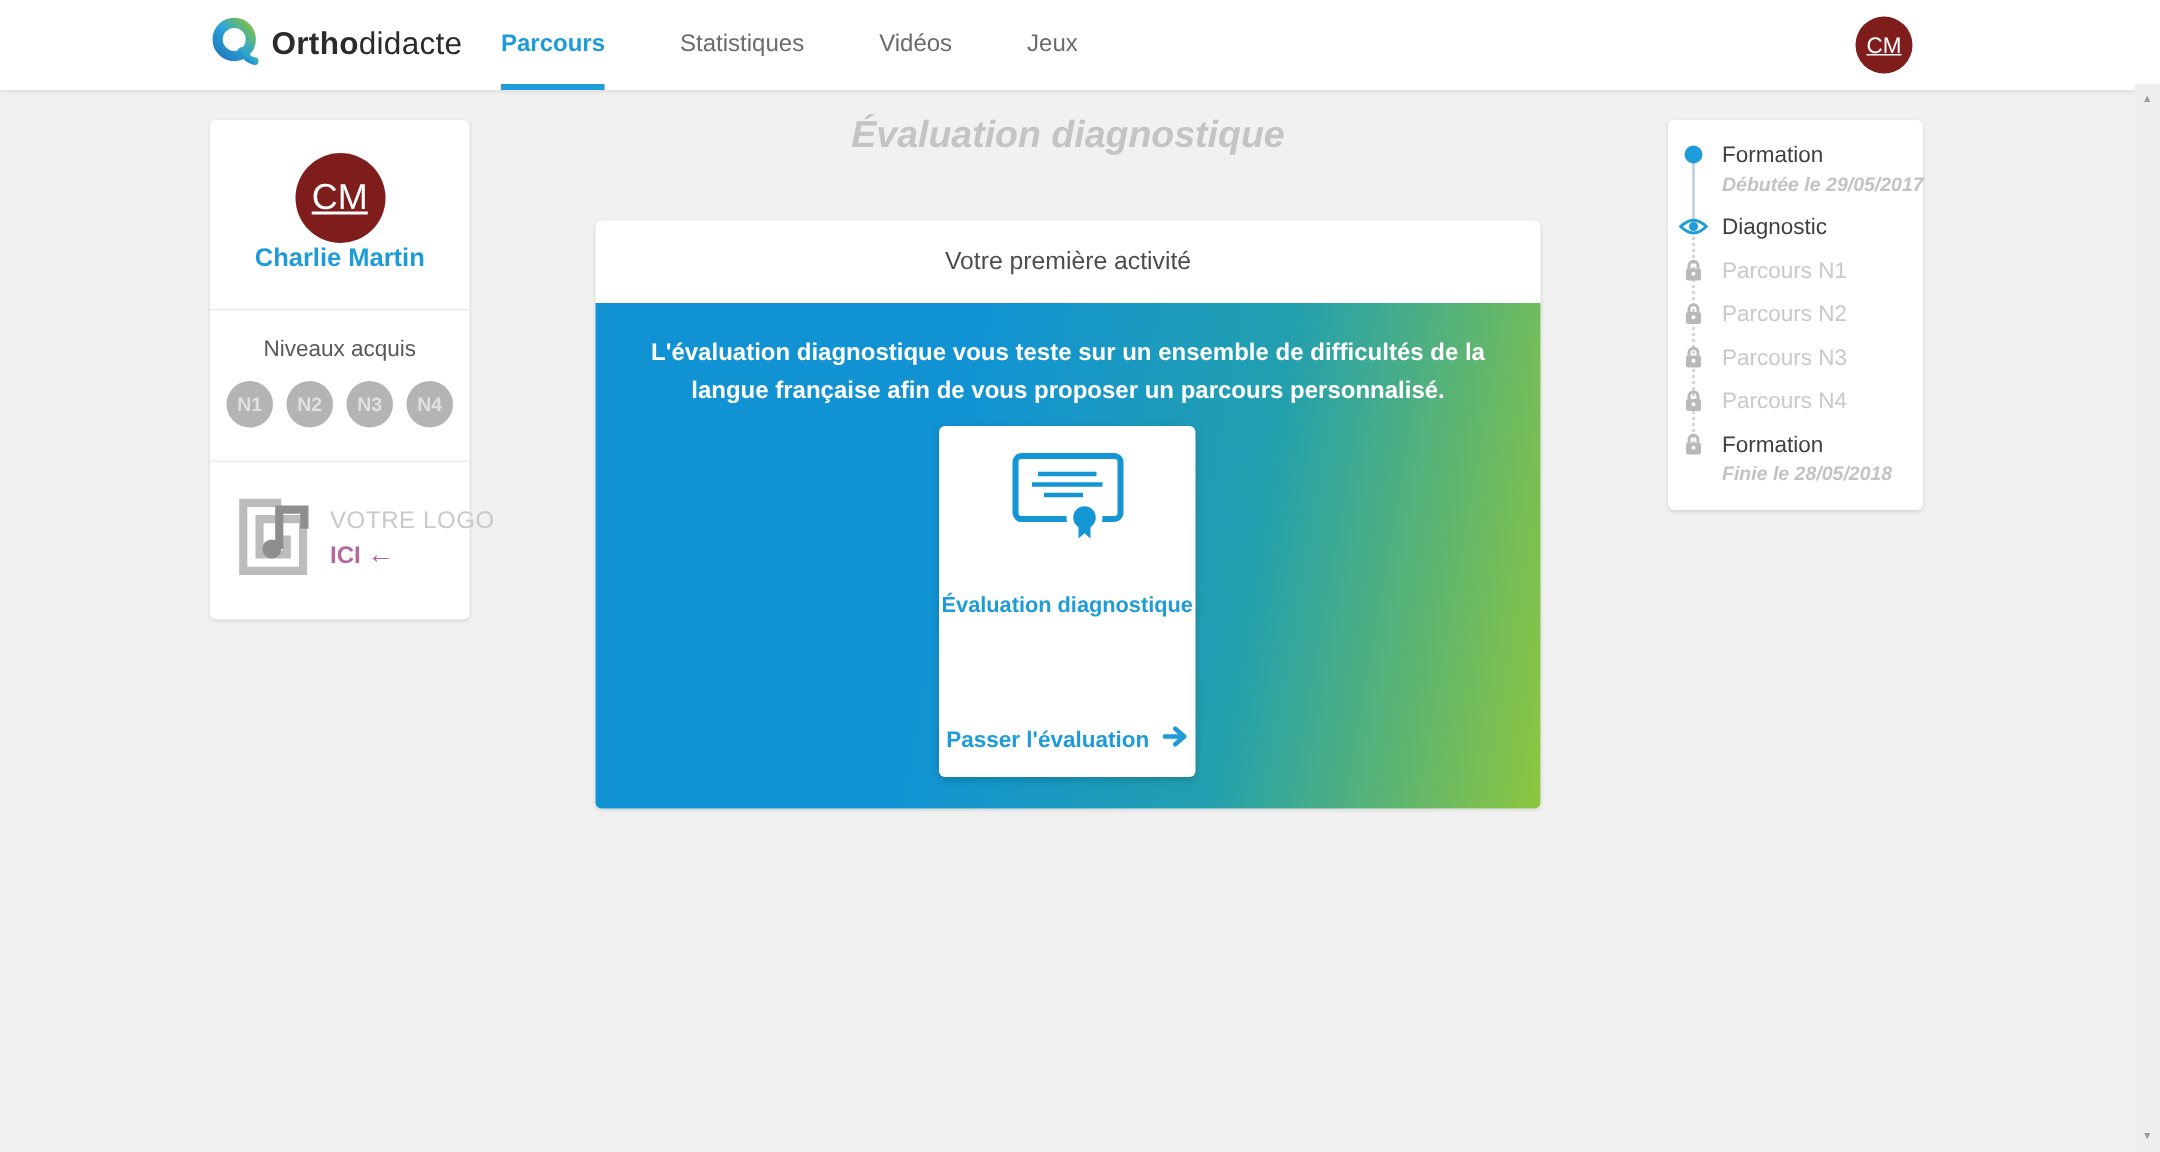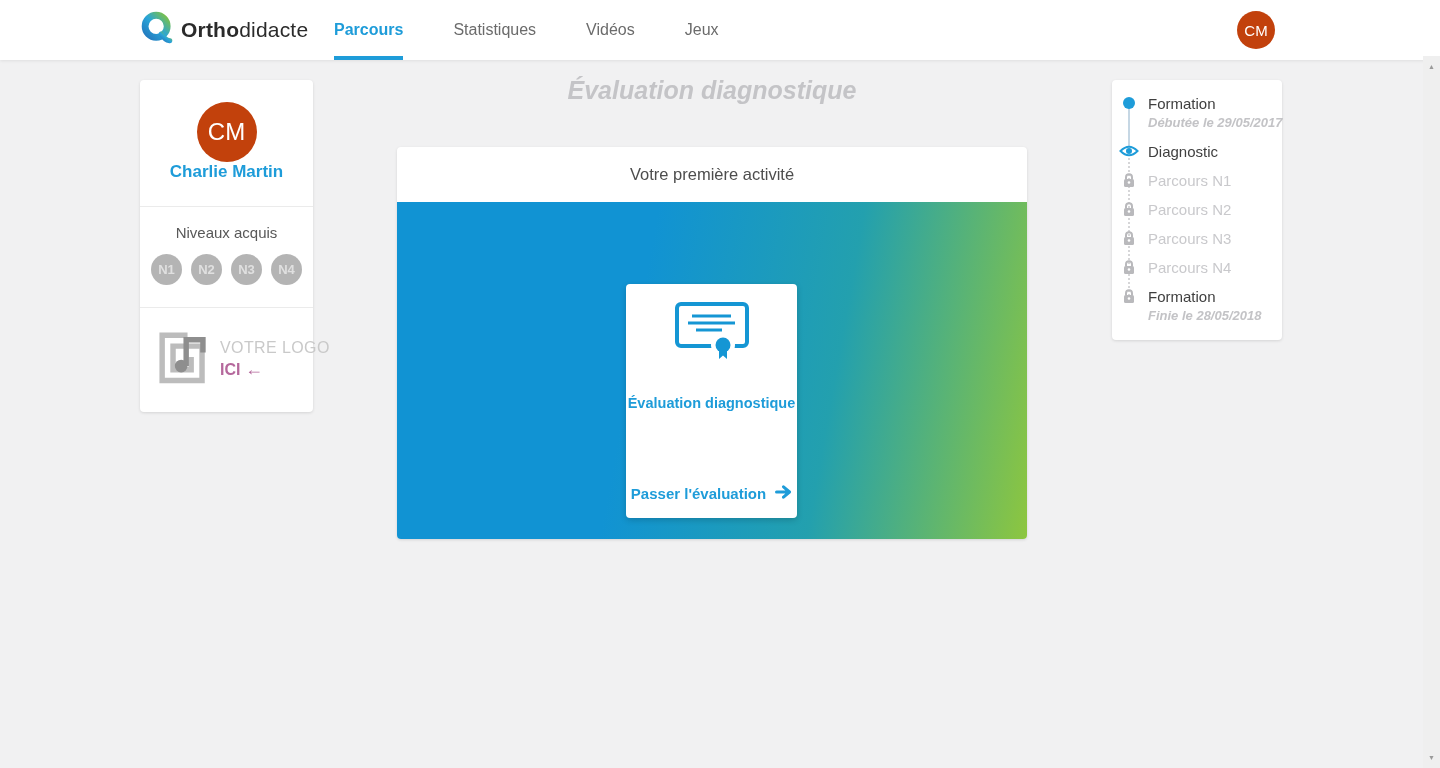--- a/index.html
+++ b/index.html
@@ -8,21 +8,21 @@
 
   
   .navbar { position:absolute; top:0; left:0; right:0; height:60px; background:#fff;
     box-shadow:0 1px 3px rgba(0,0,0,.08); z-index:20;text-align:right; }
   .brand { position:absolute; left:140px; top:0; height:60px; display:flex; align-items:center; gap:7px; cursor:pointer; }
   .brand-text { font-size:21px; color:#2b2b2b; letter-spacing:.2px; }
   .brand-text .bold { font-weight:bold; }
   .nav { position:absolute; left:334px; top:0; height:60px; display:flex; gap:50px; }
   .nav-item { display:flex; align-items:center; height:100%; font-size:16px; color:#6b6b6b; cursor:pointer; }
   .nav-item.active { color:#1e9cd9; font-weight:bold; border-bottom:4px solid #1e9cd9; padding-top:4px; }
-  .avatar { border-radius:50%; background:#c2410c; color:#fff; display:flex; align-items:center; justify-content:center; }
+  .avatar { border-radius:50%; background:#7f1d1d; color:#fff; display:flex; align-items:center; justify-content:center;text-decoration:underline; }
   .avatar-top { position:absolute; left:1237px; top:11px; width:38px; height:38px; font-size:15px; cursor:pointer; }
 
   
   .card { position:absolute; background:#fff; border-radius:4px; box-shadow:0 1px 3px rgba(0,0,0,.12); }
 
   
   .profile-card { left:140px; top:80px; width:173px; }
   .profile-top { padding:22px 0 24px; text-align:center; }
   .avatar-profile { width:60px; height:60px; font-size:24px; margin:0 auto; }
   .profile-name { color:#1e9cd9; font-size:17px; font-weight:bold; cursor:pointer; }
@@ -130,20 +130,21 @@
       <div class="l2"><span>ICI</span> <span class="arrow">←</span></div>
     </div>
   </div>
 </div>
 
 <div class="page-title">Évaluation diagnostique</div>
 
 <div class="card activity-card">
   <div class="activity-header">Votre première activité</div>
   <div class="activity-body">
+    <p class="intro">L'évaluation diagnostique vous teste sur un ensemble de difficultés de la langue française afin de vous proposer un parcours personnalisé.</p>
     <div class="mini-card">
       <span class="mini-icon">
         <svg width="76" height="60" viewBox="0 0 76 60">
           <rect x="3" y="3" width="70" height="42" rx="4" fill="none" stroke="#1596d4" stroke-width="4"></rect>
           <line x1="18" y1="15" x2="57" y2="15" stroke="#1596d4" stroke-width="3"></line>
           <line x1="14" y1="22" x2="61" y2="22" stroke="#1596d4" stroke-width="3"></line>
           <line x1="22" y1="29" x2="48" y2="29" stroke="#1596d4" stroke-width="3"></line>
           <circle cx="49" cy="44" r="12" fill="#fff"></circle>
           <rect x="42.5" y="46" width="13" height="13" fill="#fff"></rect>
           <circle cx="49" cy="44" r="7.5" fill="#1596d4"></circle>

